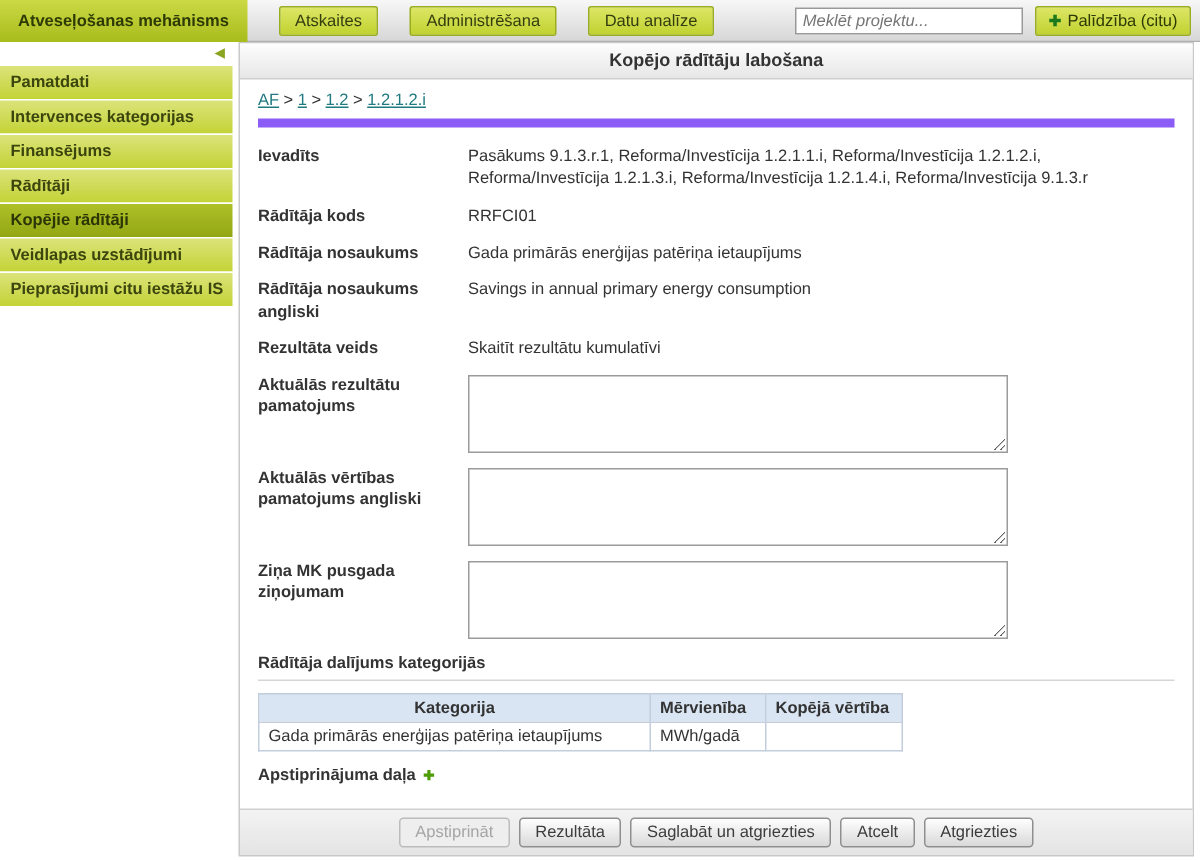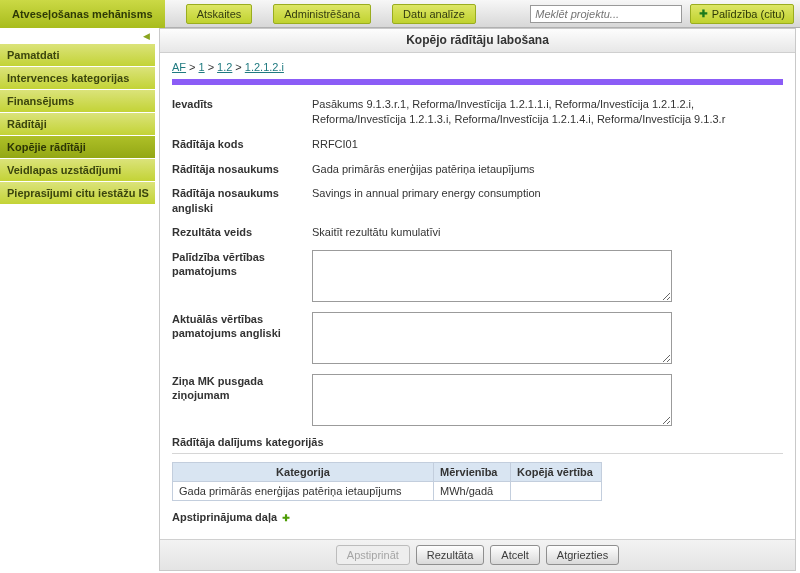--- a/index.html
+++ b/index.html
@@ -142,21 +142,21 @@
     <div class="row">
       <div class="lbl">Rādītāja nosaukums angliski</div>
       <div class="val">Savings in annual primary energy consumption</div>
     </div>
     <div class="row">
       <div class="lbl">Rezultāta veids</div>
       <div class="val">Skaitīt rezultātu kumulatīvi</div>
     </div>
 
     <div class="row">
-      <div class="lbl">Palīdzība vērtības pamatojums</div>
+      <div class="lbl">Aktuālās rezultātu pamatojums</div>
       <textarea class="ta" style=""></textarea>
     </div>
     <div class="row">
       <div class="lbl">Aktuālās vērtības pamatojums angliski</div>
       <textarea class="ta" style=""></textarea>
     </div>
     <div class="row">
       <div class="lbl">Ziņa MK pusgada ziņojumam</div>
       <textarea class="ta" style=""></textarea>
     </div>
@@ -181,16 +181,17 @@
 
     <div class="approval">
       <span>Apstiprinājuma daļa</span><span class="expand-icon">✚</span>
     </div>
 
   </div>
 
   <div class="footer">
     <button class="btn disabled">Apstiprināt</button>
     <button class="btn">Rezultāta</button>
+    <button class="btn">Saglabāt un atgriezties</button>
     <button class="btn">Atcelt</button>
     <button class="btn">Atgriezties</button>
   </div>
 </div>
 
 </body></html>

